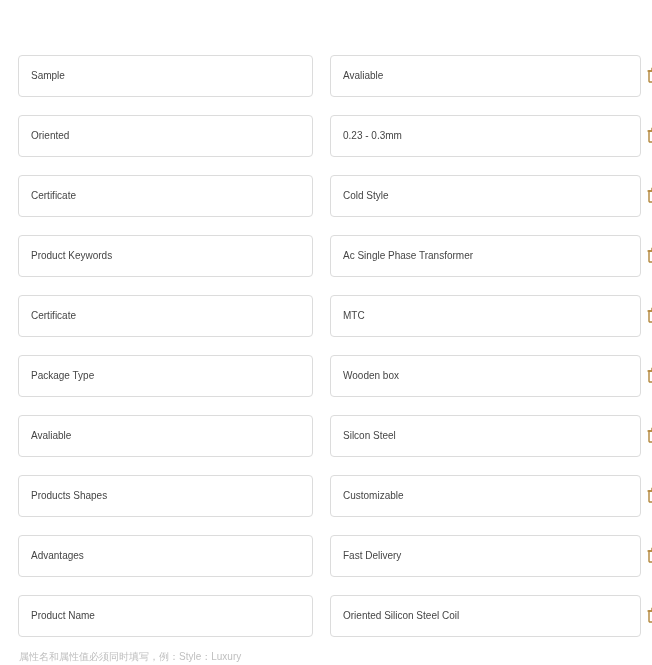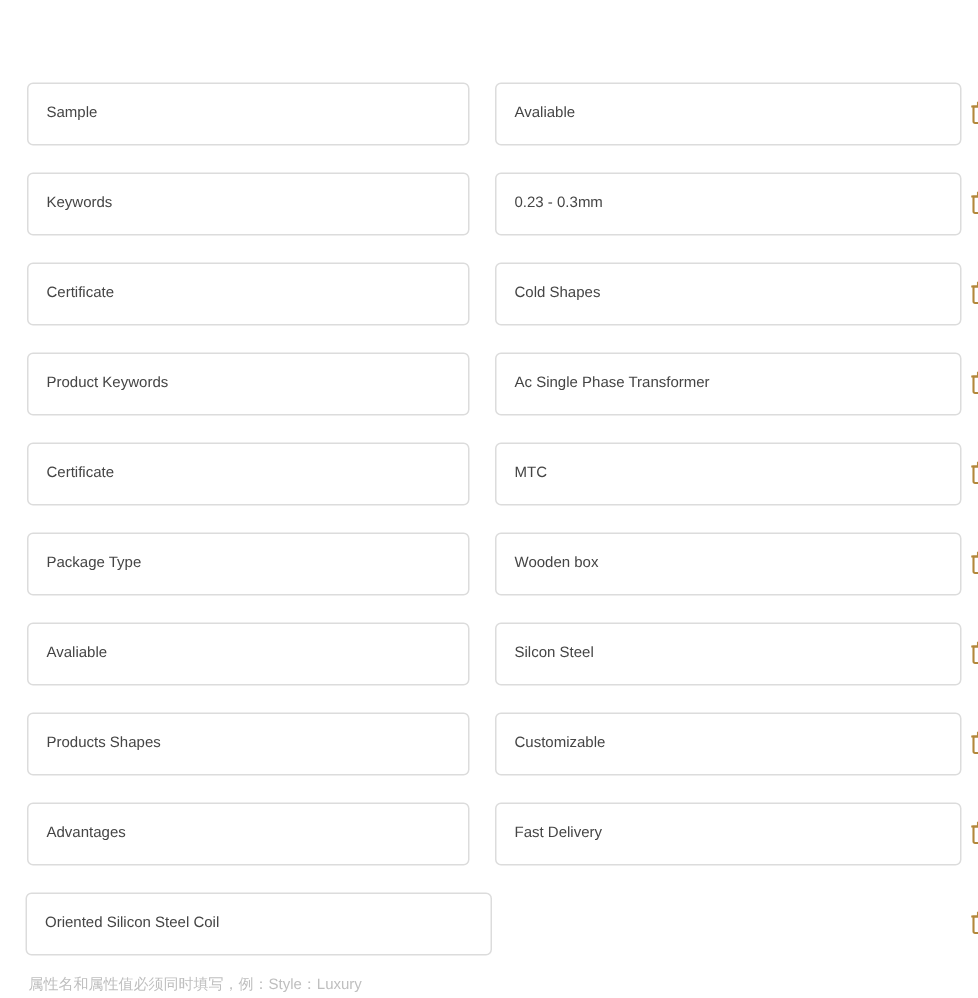--- a/index.html
+++ b/index.html
@@ -97,33 +97,33 @@
     <div class="field field-value">Avaliable</div>
     <div class="row-delete">
       <svg viewBox="0 0 18 18">
           <path d="M4 5h10v10a1 1 0 0 1-1 1H5a1 1 0 0 1-1-1z" fill="none" stroke="#b3873b" stroke-width="1.4"></path>
           <path d="M2.5 5h13M7 2.5h4v2.5H7z" fill="none" stroke="#b3873b" stroke-width="1.4"></path>
         </svg>
     </div>
   </div>
 
   <div class="attr-row">
-    <div class="field field-name">Keywords</div>
+    <div class="field field-name">Oriented</div>
     <div class="field field-value">0.23 - 0.3mm</div>
     <div class="row-delete">
       <svg viewBox="0 0 18 18">
           <path d="M4 5h10v10a1 1 0 0 1-1 1H5a1 1 0 0 1-1-1z" fill="none" stroke="#b3873b" stroke-width="1.4"></path>
           <path d="M2.5 5h13M7 2.5h4v2.5H7z" fill="none" stroke="#b3873b" stroke-width="1.4"></path>
         </svg>
     </div>
   </div>
 
   <div class="attr-row">
     <div class="field field-name">Certificate</div>
-    <div class="field field-value">Cold Shapes</div>
+    <div class="field field-value">Cold Style</div>
     <div class="row-delete">
       <svg viewBox="0 0 18 18">
           <path d="M4 5h10v10a1 1 0 0 1-1 1H5a1 1 0 0 1-1-1z" fill="none" stroke="#b3873b" stroke-width="1.4"></path>
           <path d="M2.5 5h13M7 2.5h4v2.5H7z" fill="none" stroke="#b3873b" stroke-width="1.4"></path>
         </svg>
     </div>
   </div>
 
   <div class="attr-row">
     <div class="field field-name">Product Keywords</div>
@@ -185,20 +185,21 @@
     <div class="field field-value">Fast Delivery</div>
     <div class="row-delete">
       <svg viewBox="0 0 18 18">
           <path d="M4 5h10v10a1 1 0 0 1-1 1H5a1 1 0 0 1-1-1z" fill="none" stroke="#b3873b" stroke-width="1.4"></path>
           <path d="M2.5 5h13M7 2.5h4v2.5H7z" fill="none" stroke="#b3873b" stroke-width="1.4"></path>
         </svg>
     </div>
   </div>
 
   <div class="attr-row">
+    <div class="field field-name">Product Name</div>
     <div class="field field-value">Oriented Silicon Steel Coil</div>
     <div class="row-delete">
       <svg viewBox="0 0 18 18">
           <path d="M4 5h10v10a1 1 0 0 1-1 1H5a1 1 0 0 1-1-1z" fill="none" stroke="#b3873b" stroke-width="1.4"></path>
           <path d="M2.5 5h13M7 2.5h4v2.5H7z" fill="none" stroke="#b3873b" stroke-width="1.4"></path>
         </svg>
     </div>
   </div>
 
   <div class="hint-text">属性名和属性值必须同时填写，例：Style：Luxury</div>

